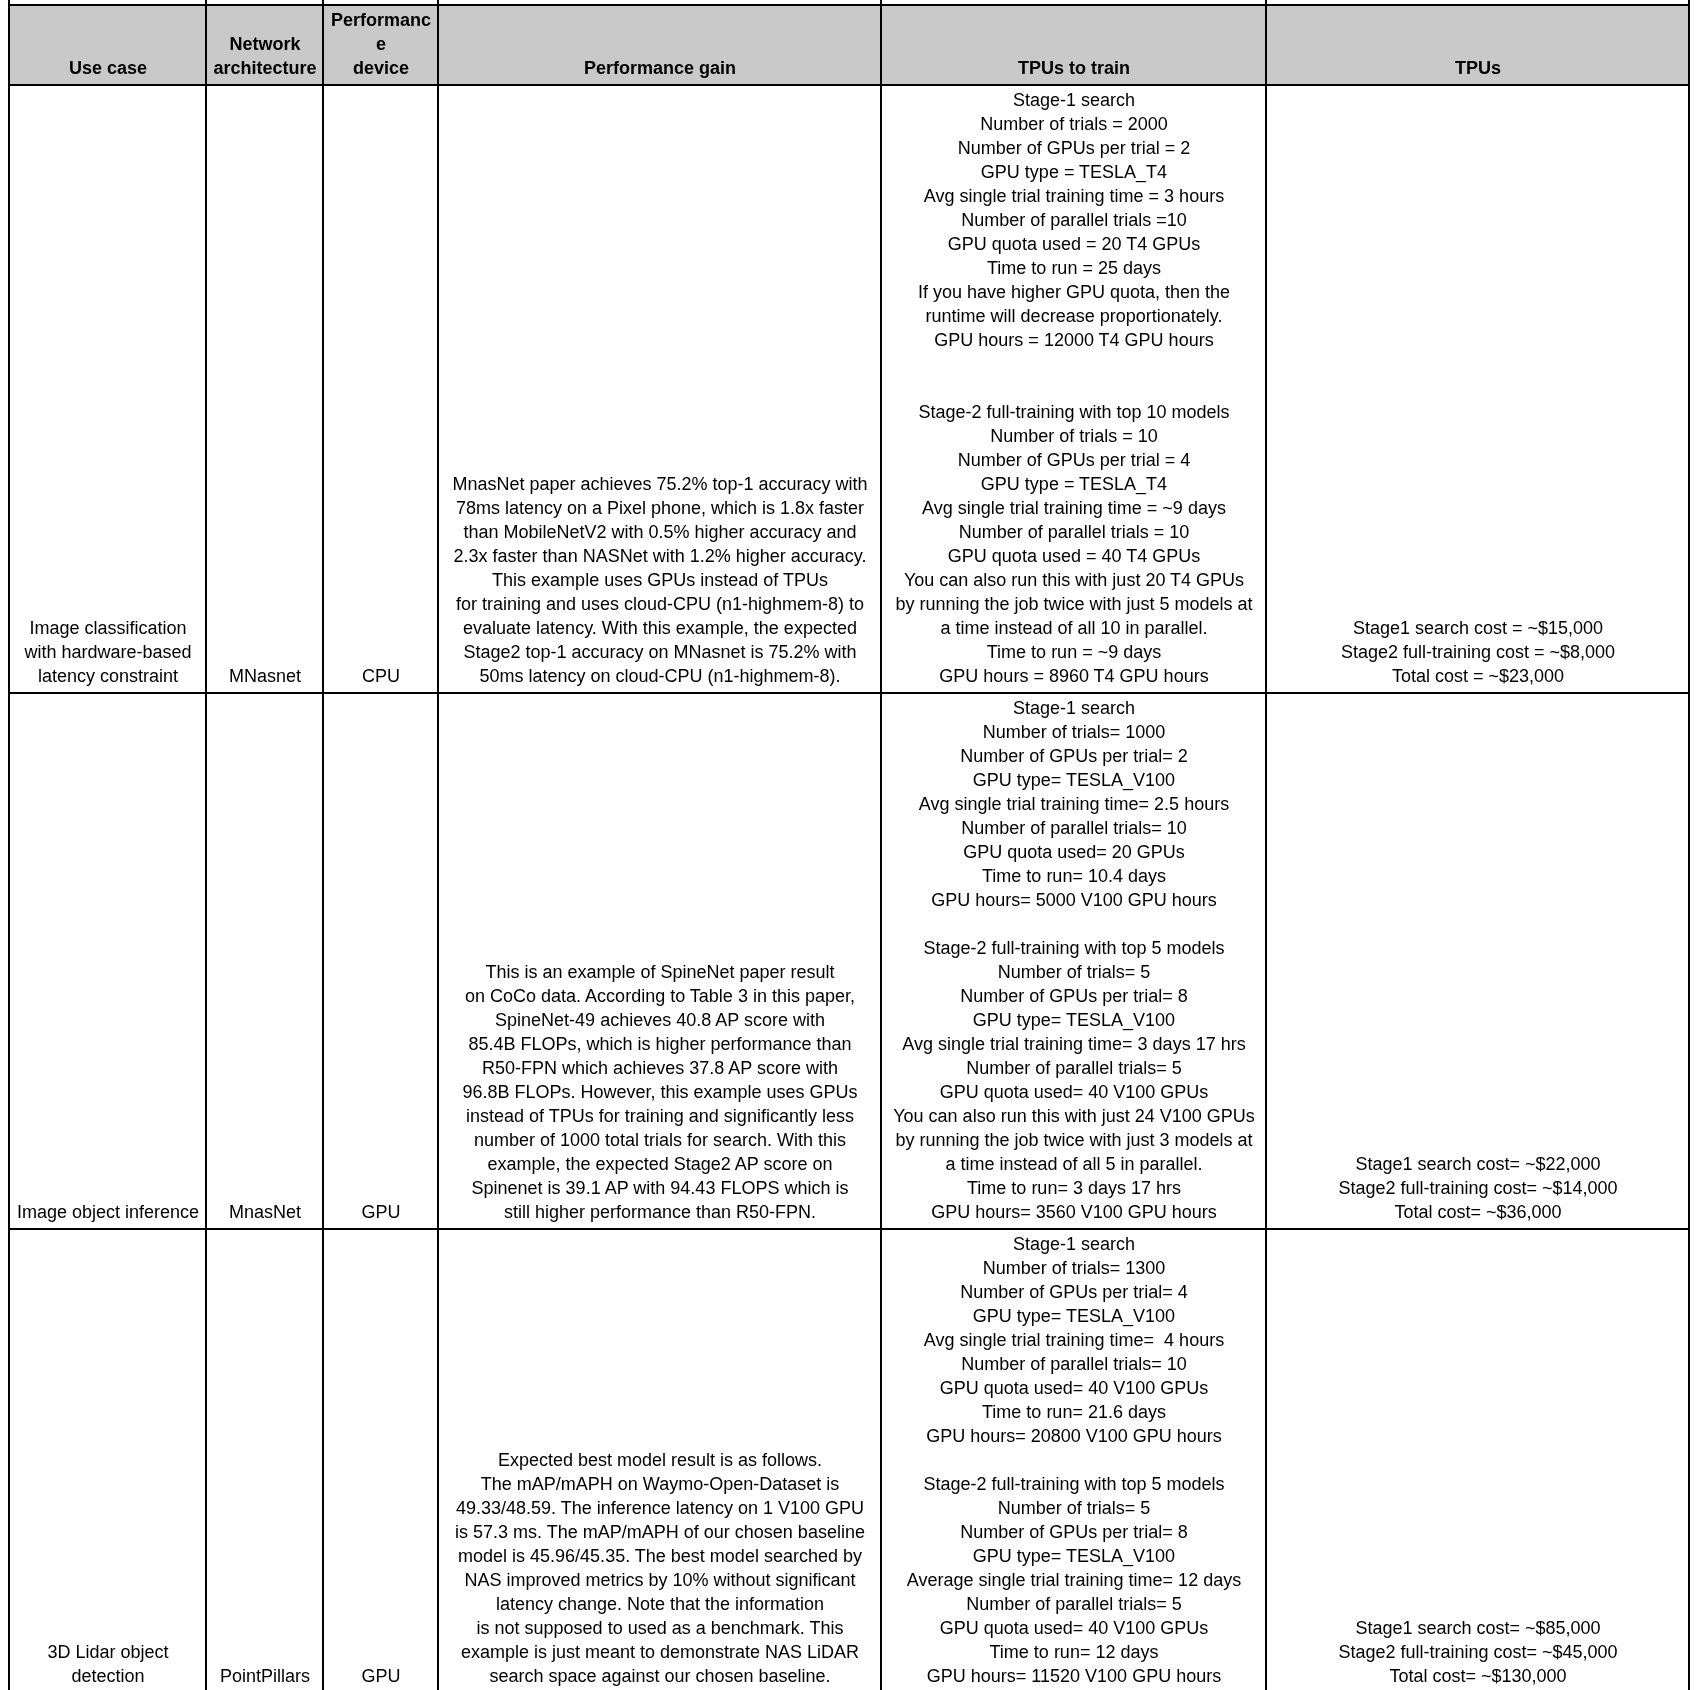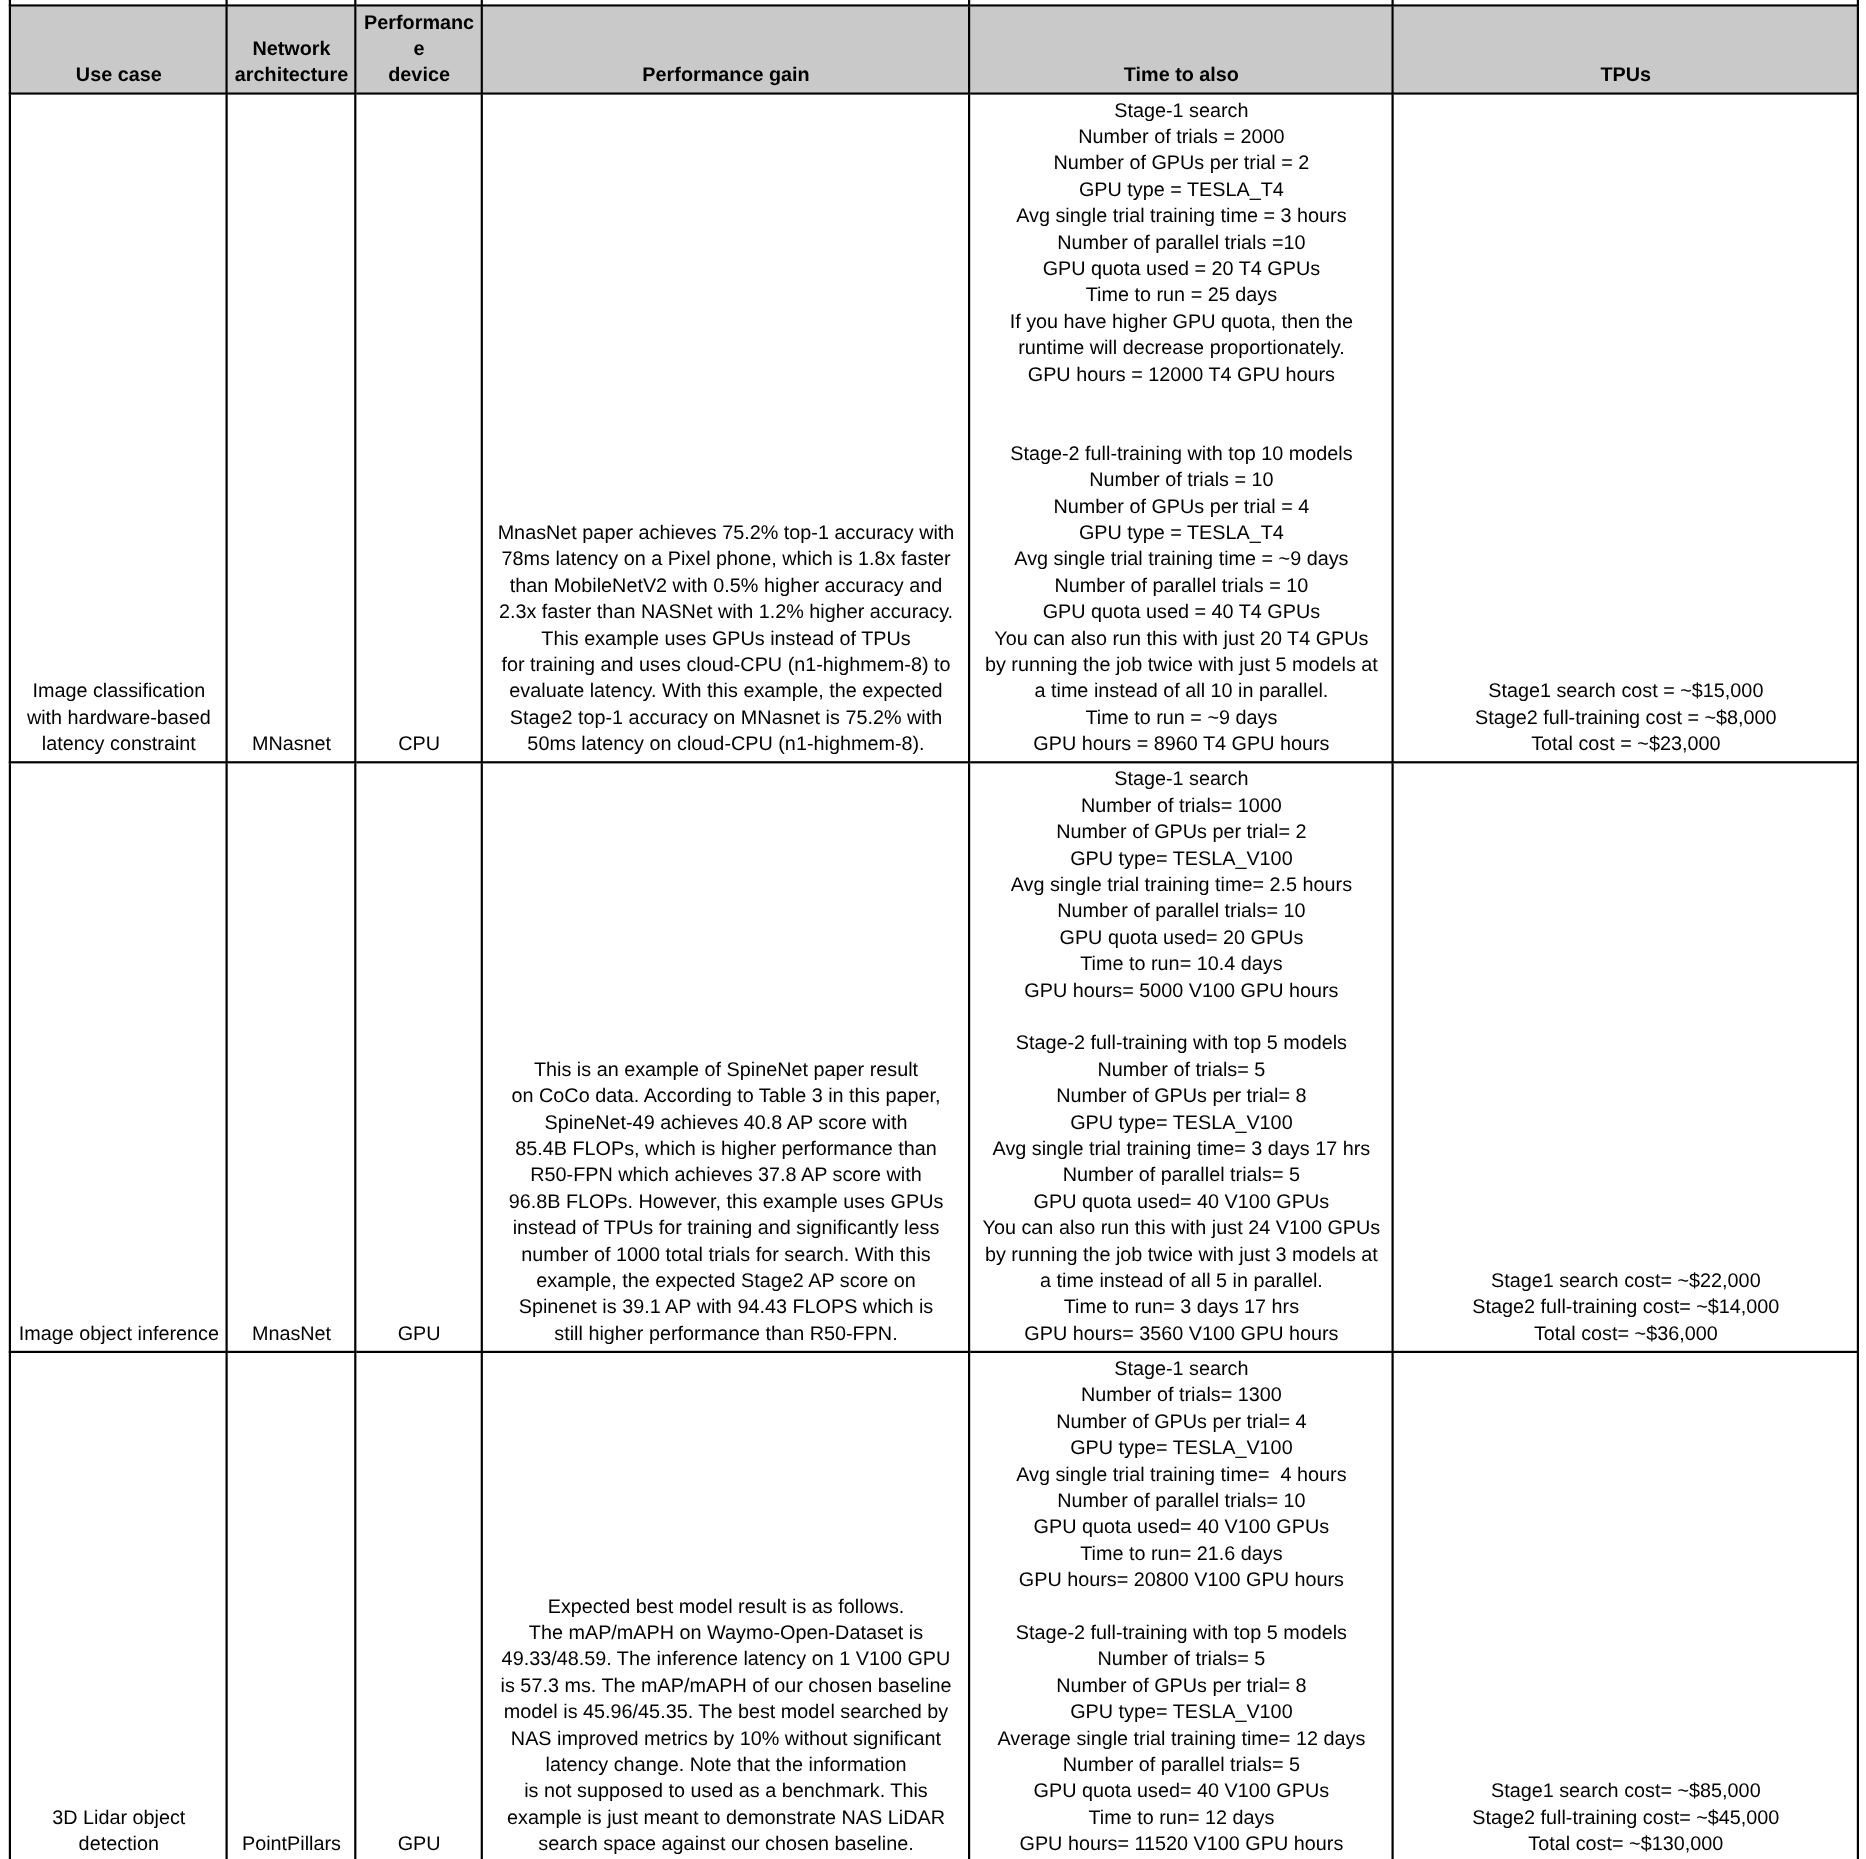--- a/index.html
+++ b/index.html
@@ -71,21 +71,21 @@
         <td></td>
         <td></td>
       </tr>
       <tr>
         <th>Use case</th>
         <th>Network
 architecture</th>
         <th>Performance
 device</th>
         <th>Performance gain</th>
-        <th>Time to also</th>
+        <th>TPUs to train</th>
         <th>TPUs</th>
       </tr>
     </thead>
     <tbody>
       <tr>
         <td>Image classification
 with hardware-based
 latency constraint</td>
         <td>MNasnet</td>
         <td>CPU</td>

